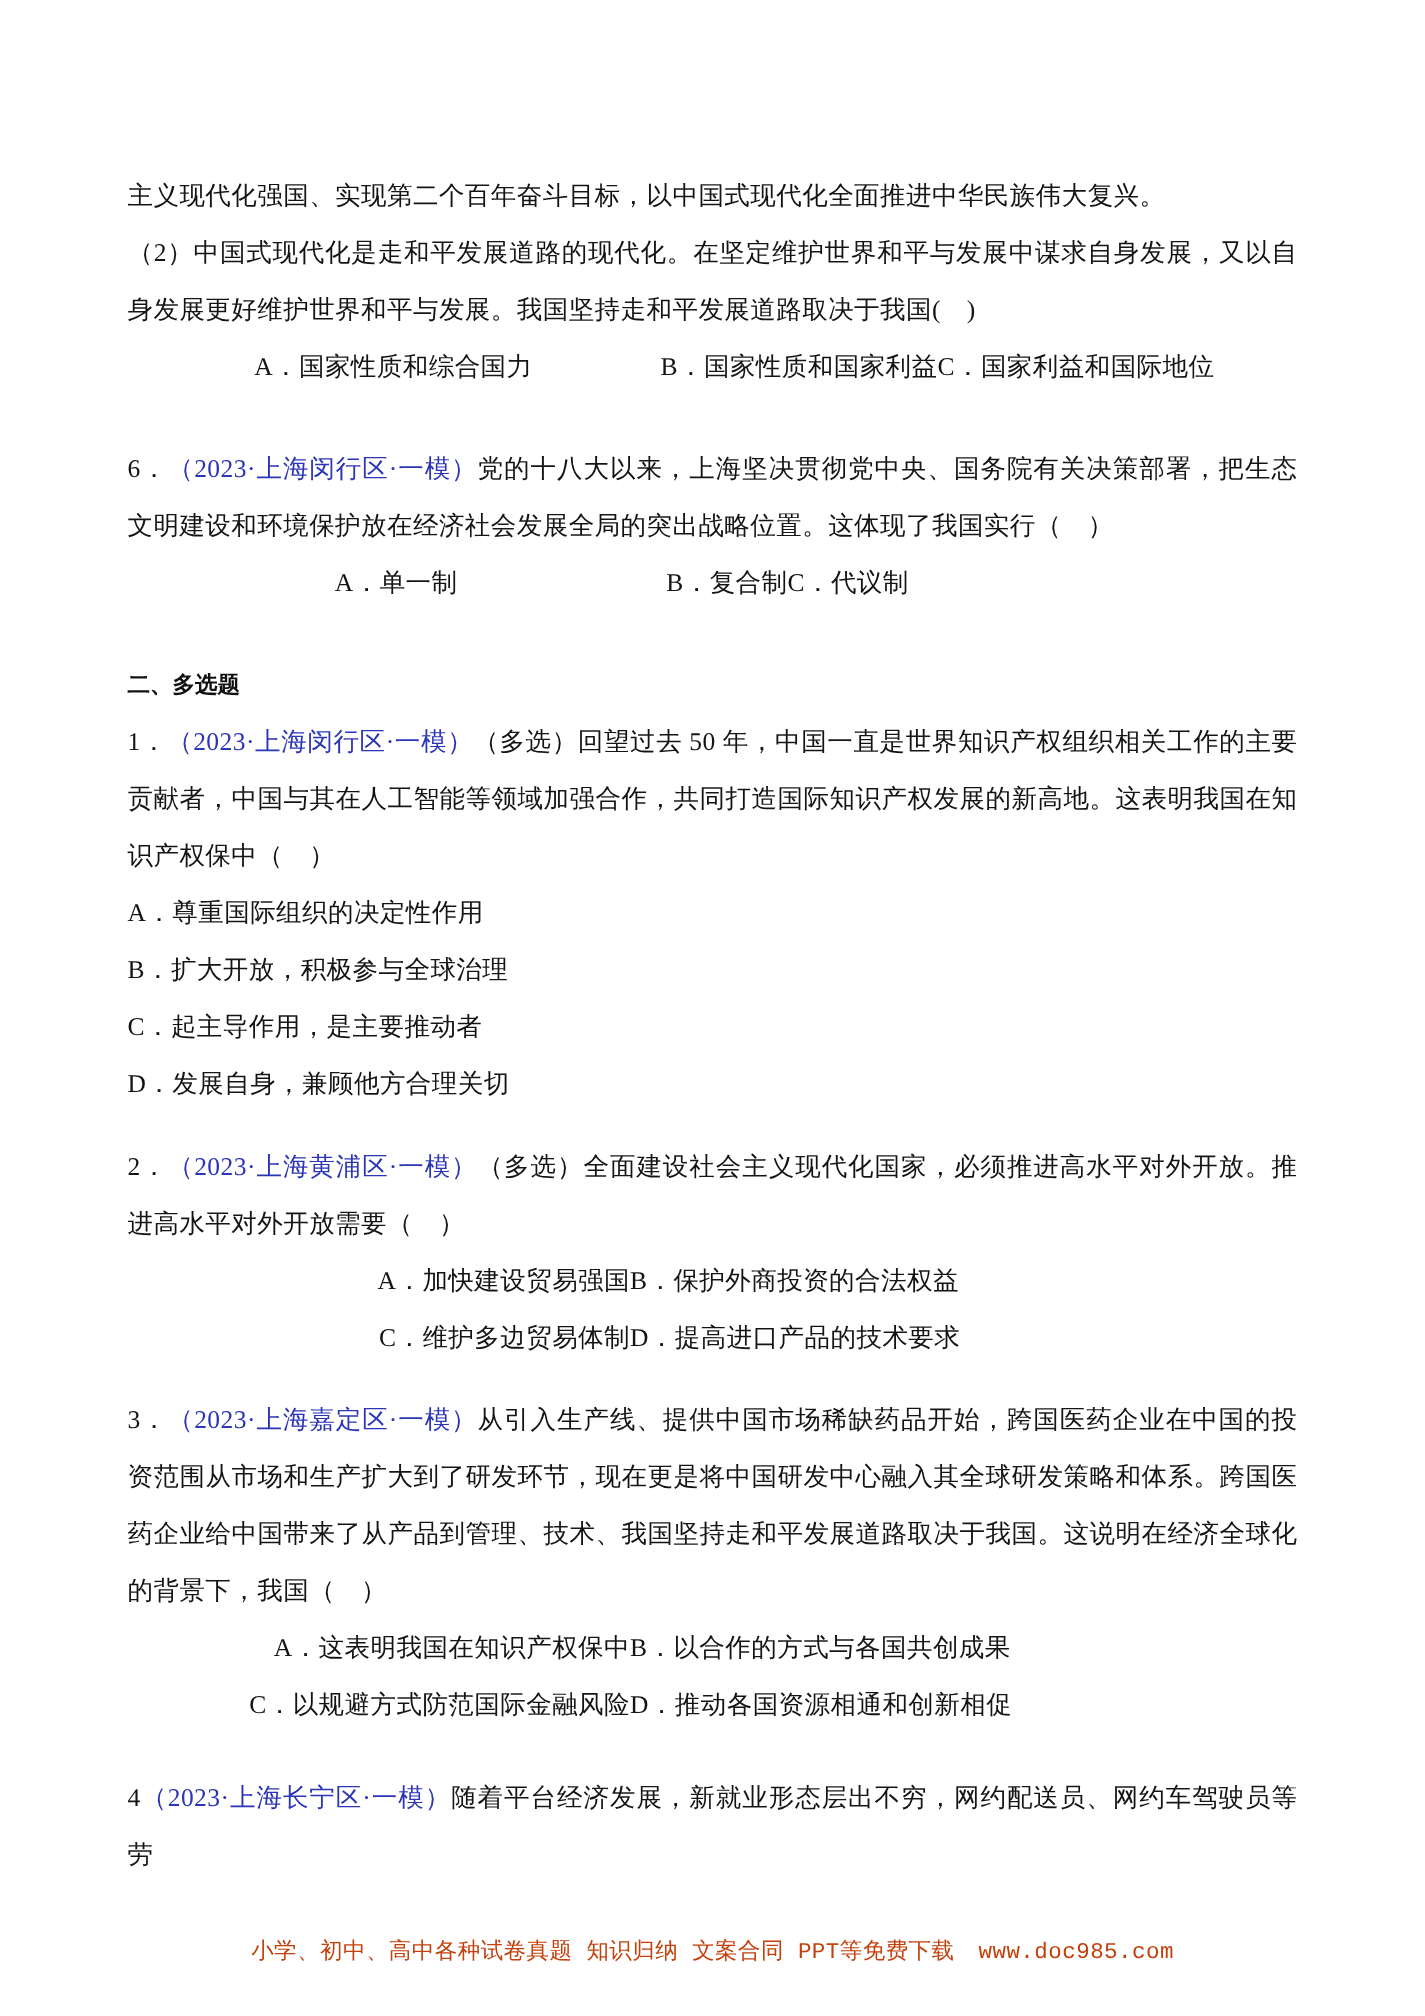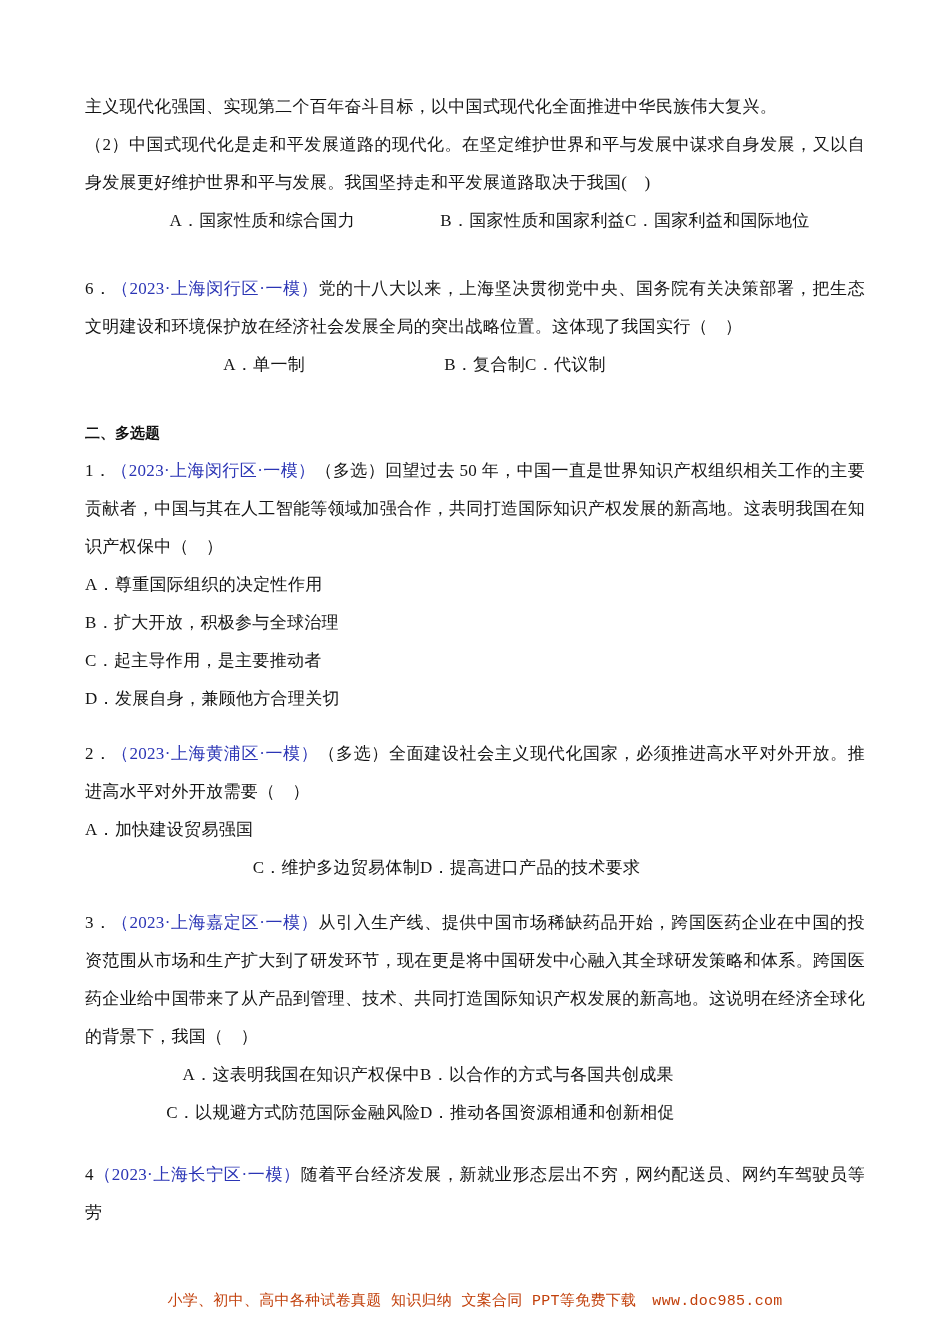--- a/index.html
+++ b/index.html
@@ -6,21 +6,21 @@
   .page {
     position: relative;
     width: 950px;
     height: 1344px;
     background: #ffffff;
     overflow: hidden;
     font-family: "Liberation Serif", "DejaVu Serif", serif;
     color: #141414;
   }
   .doc {
-    padding: 88px 85px 0 85px;
+    padding: 112px 85px 0 85px;
     font-size: 17px;
   }
   .para {
     margin: 0;
     line-height: 38px;
     text-align: justify;
     letter-spacing: 0.3px;
   }
   .cite { color: var(--citation, #2b35b5); }
   .opt-row { display: flex; line-height: 38px; letter-spacing: 0.3px; text-align: right; }
@@ -89,27 +89,28 @@
       <p class="opt-line">A．尊重国际组织的决定性作用</p>
       <p class="opt-line">B．扩大开放，积极参与全球治理</p>
       <p class="opt-line">C．起主导作用，是主要推动者</p>
       <p class="opt-line">D．发展自身，兼顾他方合理关切</p>
     </div>
 
     <p class="para gap-md"><span>2．</span><span class="cite">（2023·上海黄浦区·一模）</span><span>（多选）</span><span>全面建设社会主义现代化国家，必须推进高水平对外开放。推进高水平对外开放需要（　）</span></p>
 
     <div class="opt-row cols2">
       <span class="opt">A．加快建设贸易强国</span>
+      <span class="opt">B．保护外商投资的合法权益</span>
     </div>
     <div class="opt-row cols2">
       <span class="opt">C．维护多边贸易体制</span>
       <span class="opt">D．提高进口产品的技术要求</span>
     </div>
 
-    <p class="para gap-md"><span>3．</span><span class="cite">（2023·上海嘉定区·一模）</span><span>从引入生产线、提供中国市场稀缺药品开始，跨国医药企业在中国的投资范围从市场和生产扩大到了研发环节，现在更是将中国研发中心融入其全球研发策略和体系。跨国医药企业给中国带来了从产品到管理、技术、共同打造国际知识产权发展的新高地。这说明在经济全球化的背景下，我国（　）</span></p>
+    <p class="para gap-md"><span>3．</span><span class="cite">（2023·上海嘉定区·一模）</span><span>从引入生产线、提供中国市场稀缺药品开始，跨国医药企业在中国的投资范围从市场和生产扩大到了研发环节，现在更是将中国研发中心融入其全球研发策略和体系。跨国医药企业给中国带来了从产品到管理、技术、我国坚持走和平发展道路取决于我国。这说明在经济全球化的背景下，我国（　）</span></p>
 
     <div class="opt-row cols2">
       <span class="opt">A．这表明我国在知识产权保中</span>
       <span class="opt">B．以合作的方式与各国共创成果</span>
     </div>
     <div class="opt-row cols2">
       <span class="opt">C．以规避方式防范国际金融风险</span>
       <span class="opt">D．推动各国资源相通和创新相促</span>
     </div>
 

